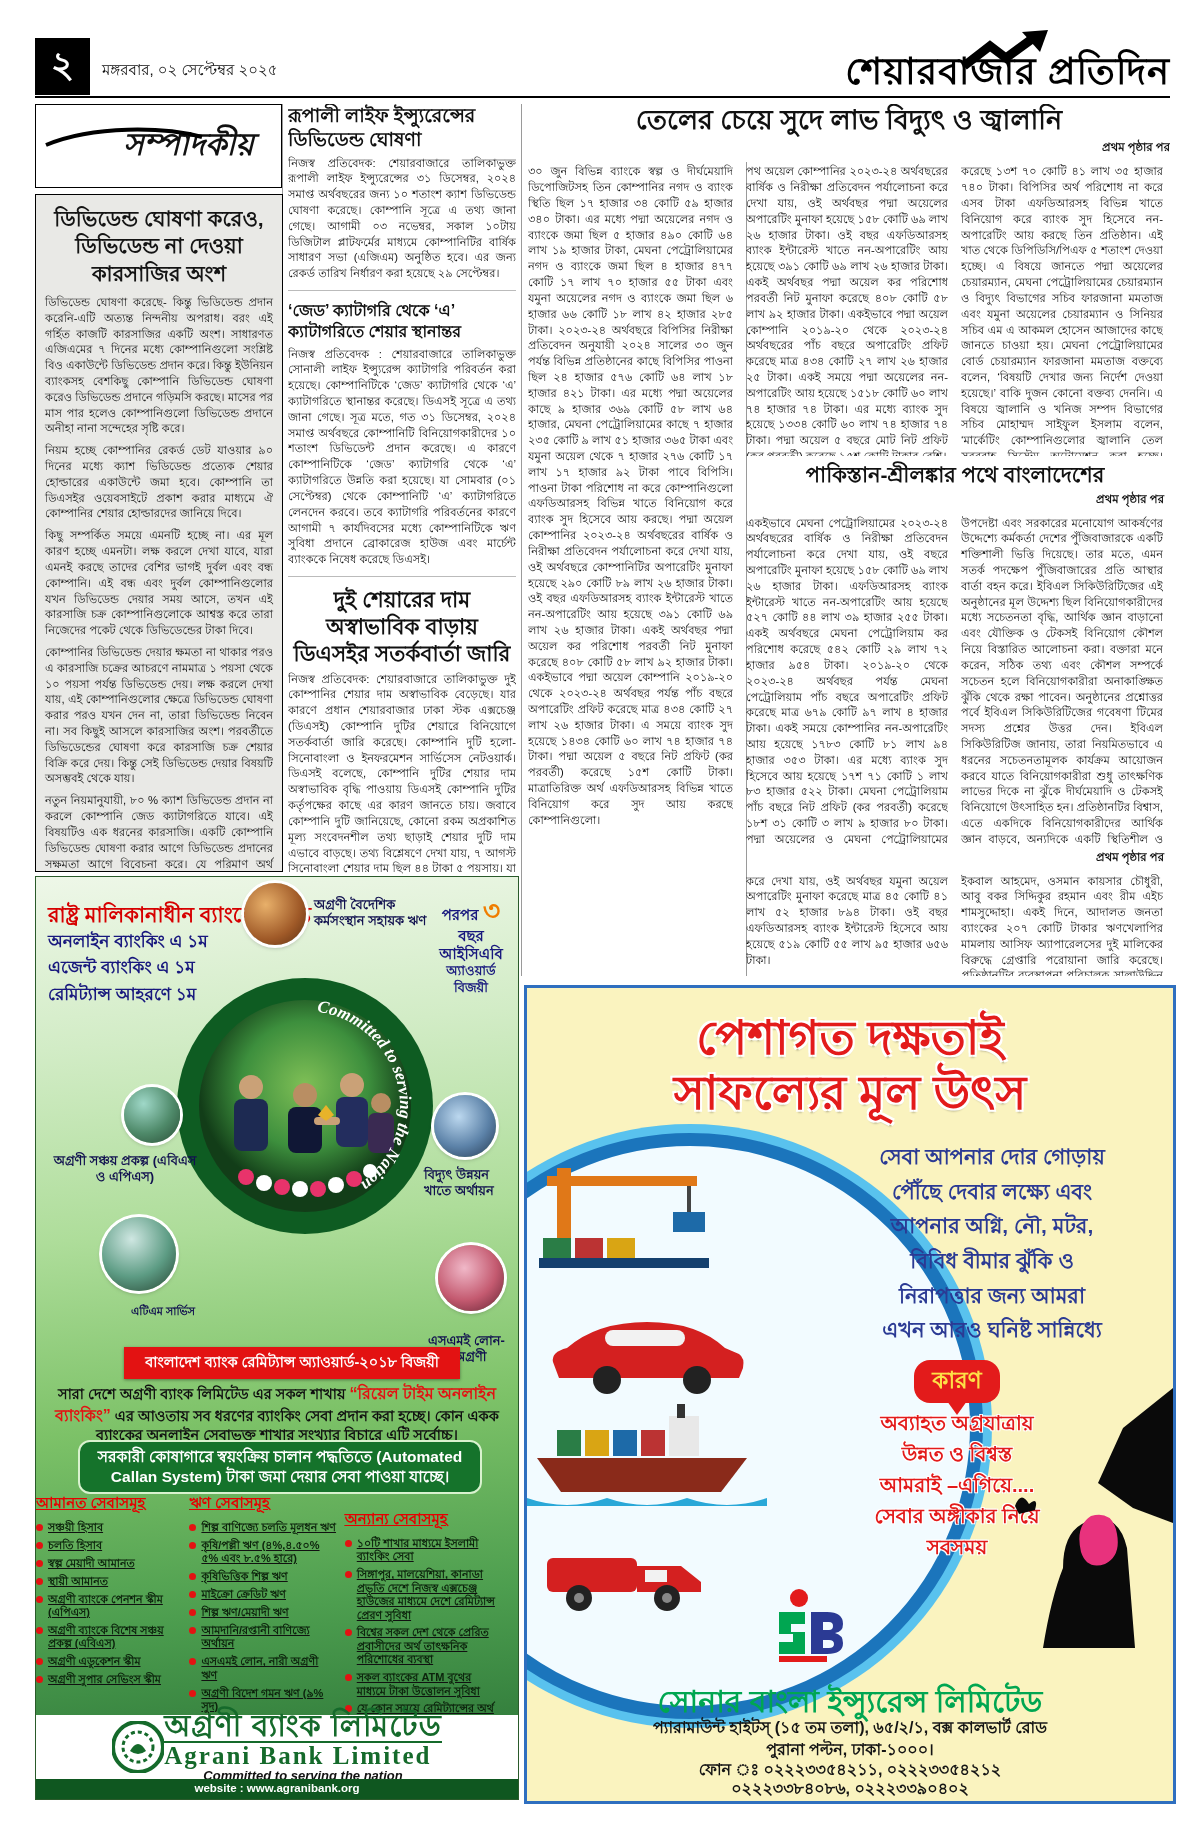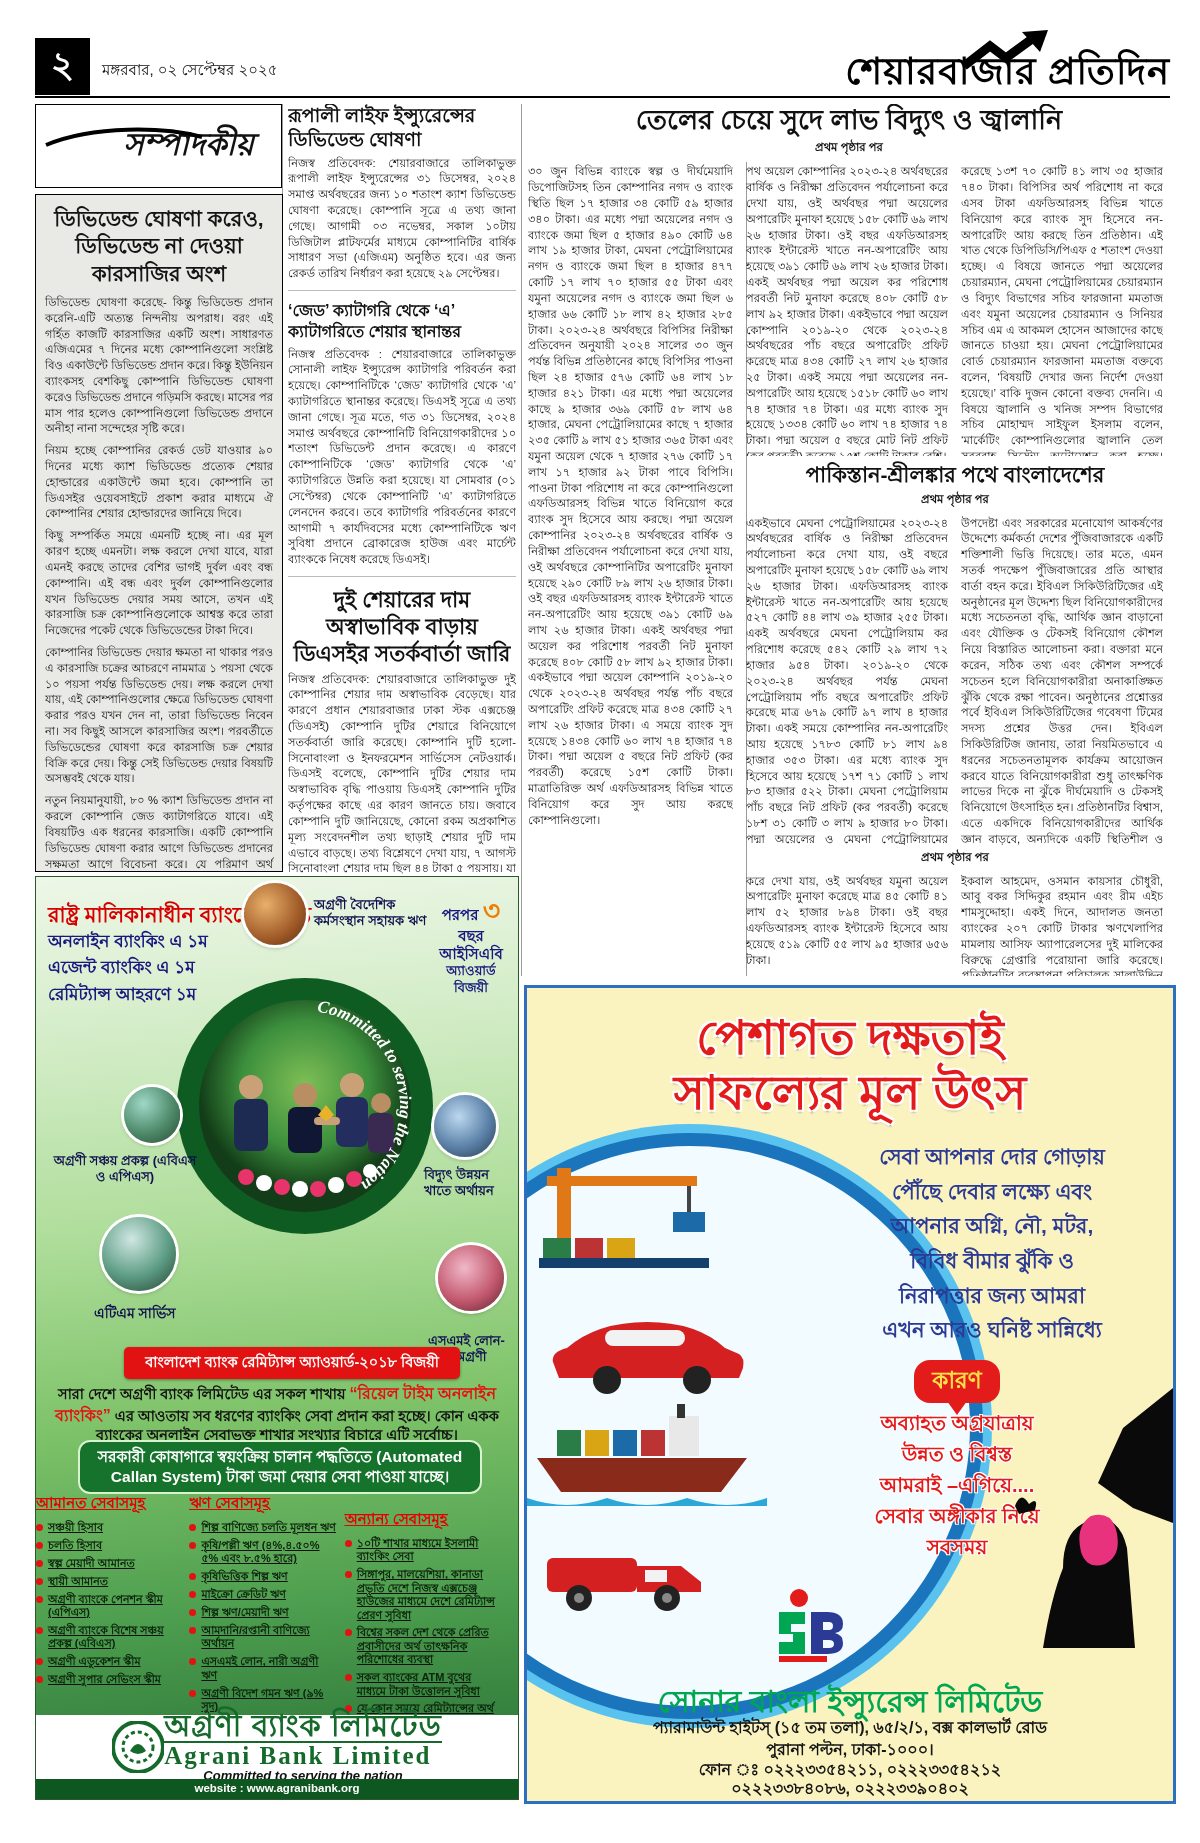--- a/index.html
+++ b/index.html
@@ -19,30 +19,30 @@
   .edit-box{background:#e9e9e6;border:1.6px solid #000;padding:8px 9px;overflow:hidden;}
   .edit-head{font-size:21px;font-weight:bold;text-align:center;line-height:1.3;margin:2px 0 8px 0;}
   .edit-box p{margin:0 0 6px 0;}
   
   .s-head1{font-size:19px;font-weight:bold;line-height:1.25;margin:0 0 4px 0;}
   .s-head2{font-size:16px;font-weight:bold;line-height:1.3;margin:10px 0 4px 0;}
   .s-head3{font-size:21.5px;font-weight:bold;text-align:center;line-height:1.25;margin:10px 0 4px 0;}
   .story-sep{border-top:1px solid #bbb;margin:8px 0 0 0;}
   
   .r-head{font-size:27px;font-weight:bold;text-align:center;line-height:1.2;}
-  .r-sub{font-size:11.5px;font-weight:bold;text-align:center;margin:3px 0 6px 0;}
+  .r-sub{font-size:11.5px;font-weight:bold;text-align:right;margin:3px 0 6px 0;}
   .sub-head{font-size:21px;font-weight:bold;text-align:center;line-height:1.2;margin:6px 0 0 0;}
   
   .agrani{left:35px;top:876px;width:482px;height:922px;border:1.5px solid #2a5a2a;overflow:hidden;
     background:linear-gradient(175deg,#eef7e8 0%,#d2ecc6 18%,#aedd9a 38%,#7dc268 58%,#4d9e4f 78%,#256d33 100%);}
   .ag-red-head{font-size:21px;font-weight:bold;color:#d60000;}
   .ag-blue{font-size:17px;font-weight:bold;color:#18187e;line-height:1.55;}
   .ag-small-label{font-size:13px;font-weight:bold;color:#11114f;line-height:1.25;}
   .ag-circle{border-radius:50%;box-shadow:0 0 0 3px #ffffff,0 2px 5px rgba(0,0,0,.4);}
-  .ag-badge{background:#e31212;color:#fff;font-size:14.5px;font-weight:bold;border-radius:5px;padding:4px 12px;text-align:center;box-shadow:0 1px 3px rgba(0,0,0,.4);}
+  .ag-badge{background:#e31212;color:#fff;font-size:14.5px;font-weight:bold;border-radius:0;padding:4px 12px;text-align:center;box-shadow:0 1px 3px rgba(0,0,0,.4);}
   .ag-para{font-size:14.5px;font-weight:bold;color:#101010;text-align:center;line-height:1.35;}
   .ag-para .red{color:#e31212;font-size:16px;}
   .ag-banner{background:#15732b;border:2px solid #d9f2cf;color:#fff;font-size:15.5px;font-weight:bold;text-align:center;border-radius:12px;padding:5px 10px;line-height:1.3;}
   .svc-col-head{font-size:15px;font-weight:bold;color:#e60000;text-decoration:underline;margin-bottom:5px;}
   .svc-item{font-size:11px;font-weight:bold;color:#0c230c;line-height:1.22;margin-bottom:4.5px;display:flex;}
   .svc-dot{width:7px;height:7px;border-radius:50%;background:#e31212;margin:3px 5px 0 0;flex:0 0 7px;}
   .ag-footer{background:#fff;display:flex;align-items:center;justify-content:center;}
   .ag-bank-bn{font-size:30px;font-weight:bold;color:#156a2b;letter-spacing:1px;line-height:1;}
   .ag-bank-en{font-size:25px;font-weight:bold;color:#156a2b;font-family:"Liberation Serif","DejaVu Serif",serif;letter-spacing:2px;line-height:1;}
   .ag-tag{font-size:13px;font-style:italic;font-weight:bold;color:#111;}
@@ -199,21 +199,21 @@
           <circle cx="194" cy="194" r="7" fill="#fff"></circle>
       </g>
       <text font-size="17" font-weight="bold" font-style="italic" fill="#ffffff" font-family="Liberation Serif, DejaVu Serif, serif">
         <textPath href="#ringpath" startOffset="2%">Committed to serving the Nation</textPath>
       </text>
     </svg>
 
     <div class="abs ag-circle" style="left:88px;top:210px;width:56px;height:56px;background:radial-gradient(circle at 35% 30%,#9fd8c8,#4f8a6a 55%,#274a33);"></div>
     <div class="abs ag-small-label" style="left:14px;top:276px;width:150px;text-align:center;">অগ্রণী সঞ্চয় প্রকল্প (এবিএস ও এপিএস)</div>
     <div class="abs ag-circle" style="left:66px;top:340px;width:74px;height:74px;background:radial-gradient(circle at 40% 30%,#cfe7e2,#5d9c84 55%,#24412f);"></div>
-    <div class="abs ag-small-label" style="left:58px;top:428px;width:110px;text-align:left;font-size:14px;">এটিএম সার্ভিস</div>
+    <div class="abs ag-small-label" style="left:72px;top:428px;width:110px;text-align:center;font-size:11px;">এটিএম সার্ভিস</div>
     <div class="abs ag-circle" style="left:398px;top:218px;width:62px;height:62px;background:radial-gradient(circle at 40% 35%,#bcd8ef,#5c82a8 55%,#23374e);"></div>
     <div class="abs ag-small-label" style="left:388px;top:290px;width:88px;">বিদ্যুৎ উন্নয়ন খাতে অর্থায়ন</div>
     <div class="abs ag-circle" style="left:402px;top:368px;width:66px;height:66px;background:radial-gradient(circle at 40% 35%,#f0b8c8,#c45a70 55%,#5e2030);"></div>
     <div class="abs ag-small-label" style="left:392px;top:456px;width:86px;">এসএমই লোন- নারী অগ্রণী</div>
 
     <div class="abs ag-badge" style="left:88px;top:470px;width:312px;">বাংলাদেশ ব্যাংক রেমিট্যান্স অ্যাওয়ার্ড-২০১৮ বিজয়ী</div>
 
     <div class="abs ag-para" style="left:16px;top:506px;width:450px;">
       <span>সারা দেশে অগ্রণী ব্যাংক লিমিটেড এর সকল শাখায় </span><span class="red">“রিয়েল টাইম অনলাইন ব্যাংকিং”</span><span> এর আওতায় সব ধরণের ব্যাংকিং সেবা প্রদান করা হচ্ছে। কোন একক ব্যাংকের অনলাইন সেবাভুক্ত শাখার সংখ্যার বিচারে এটি সর্বোচ্চ।</span>
     </div>

